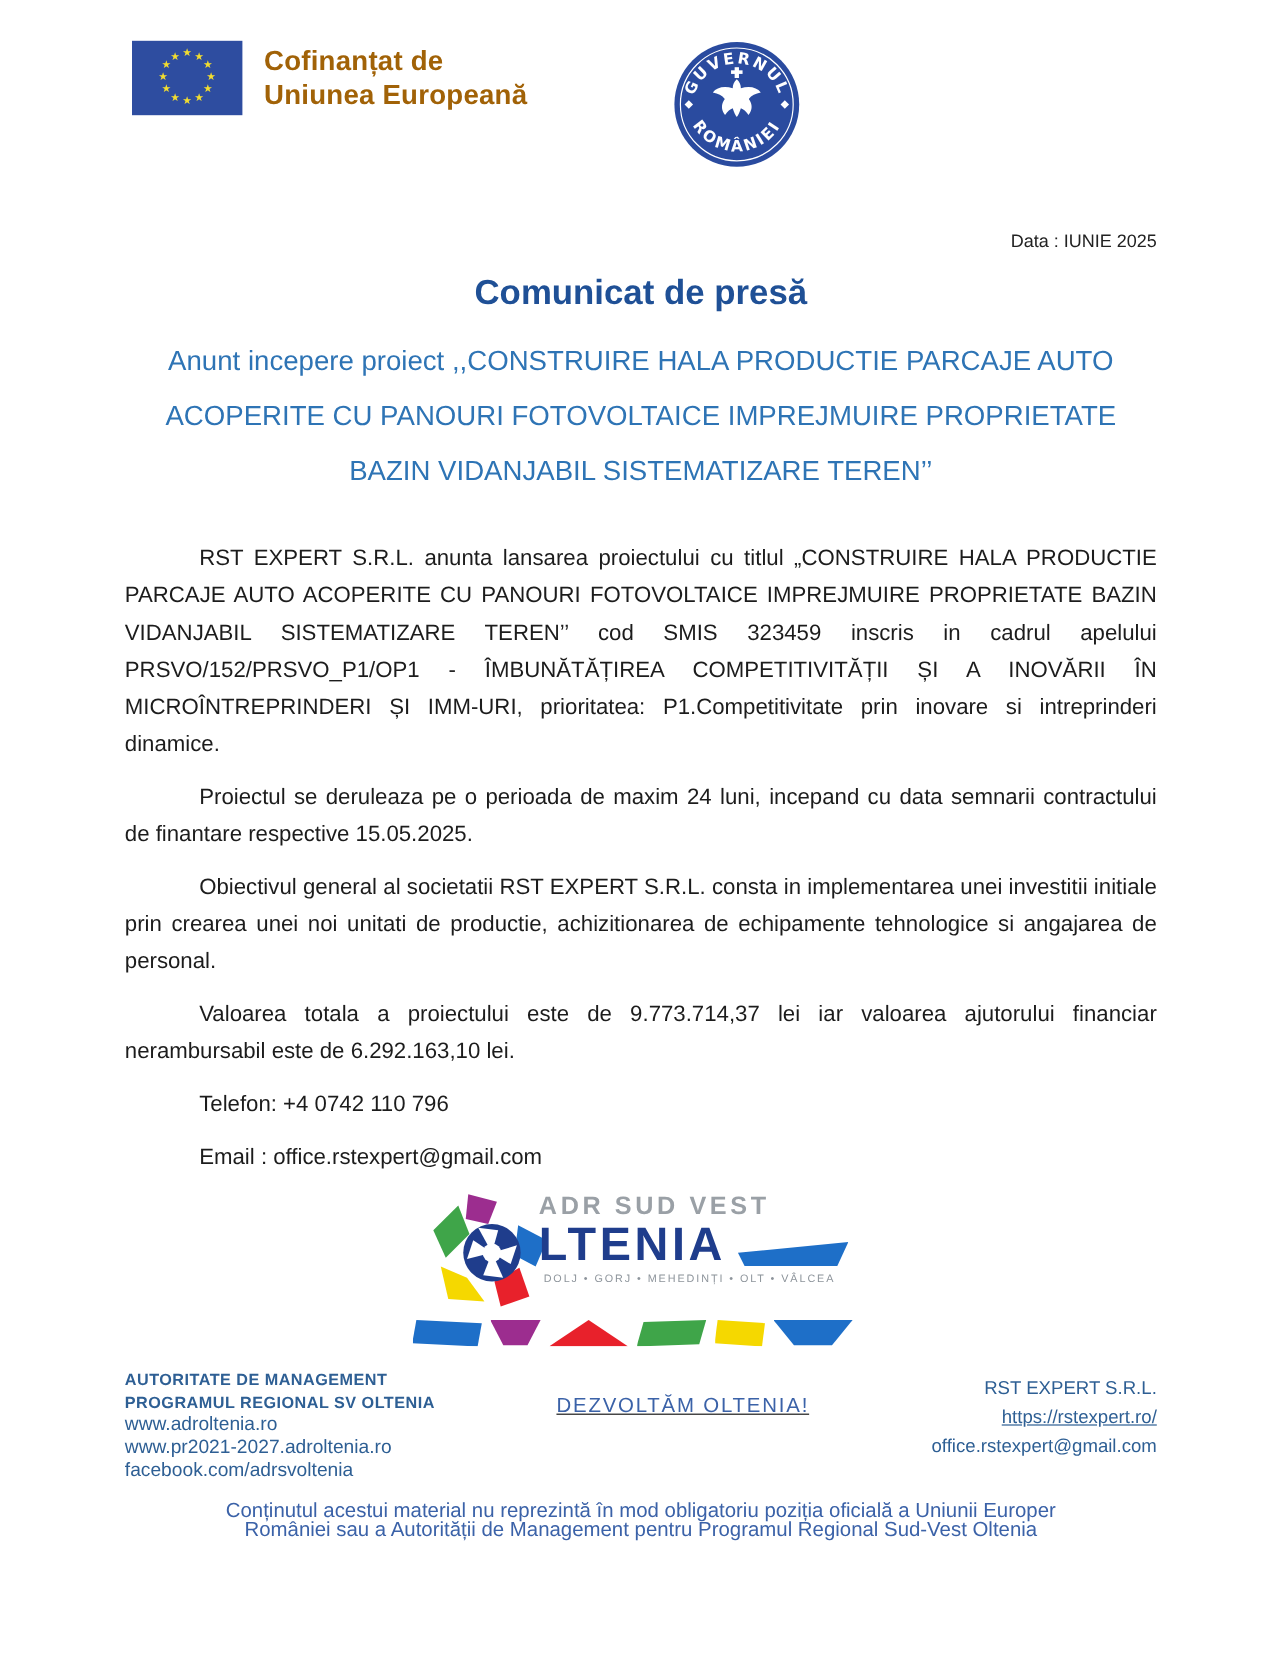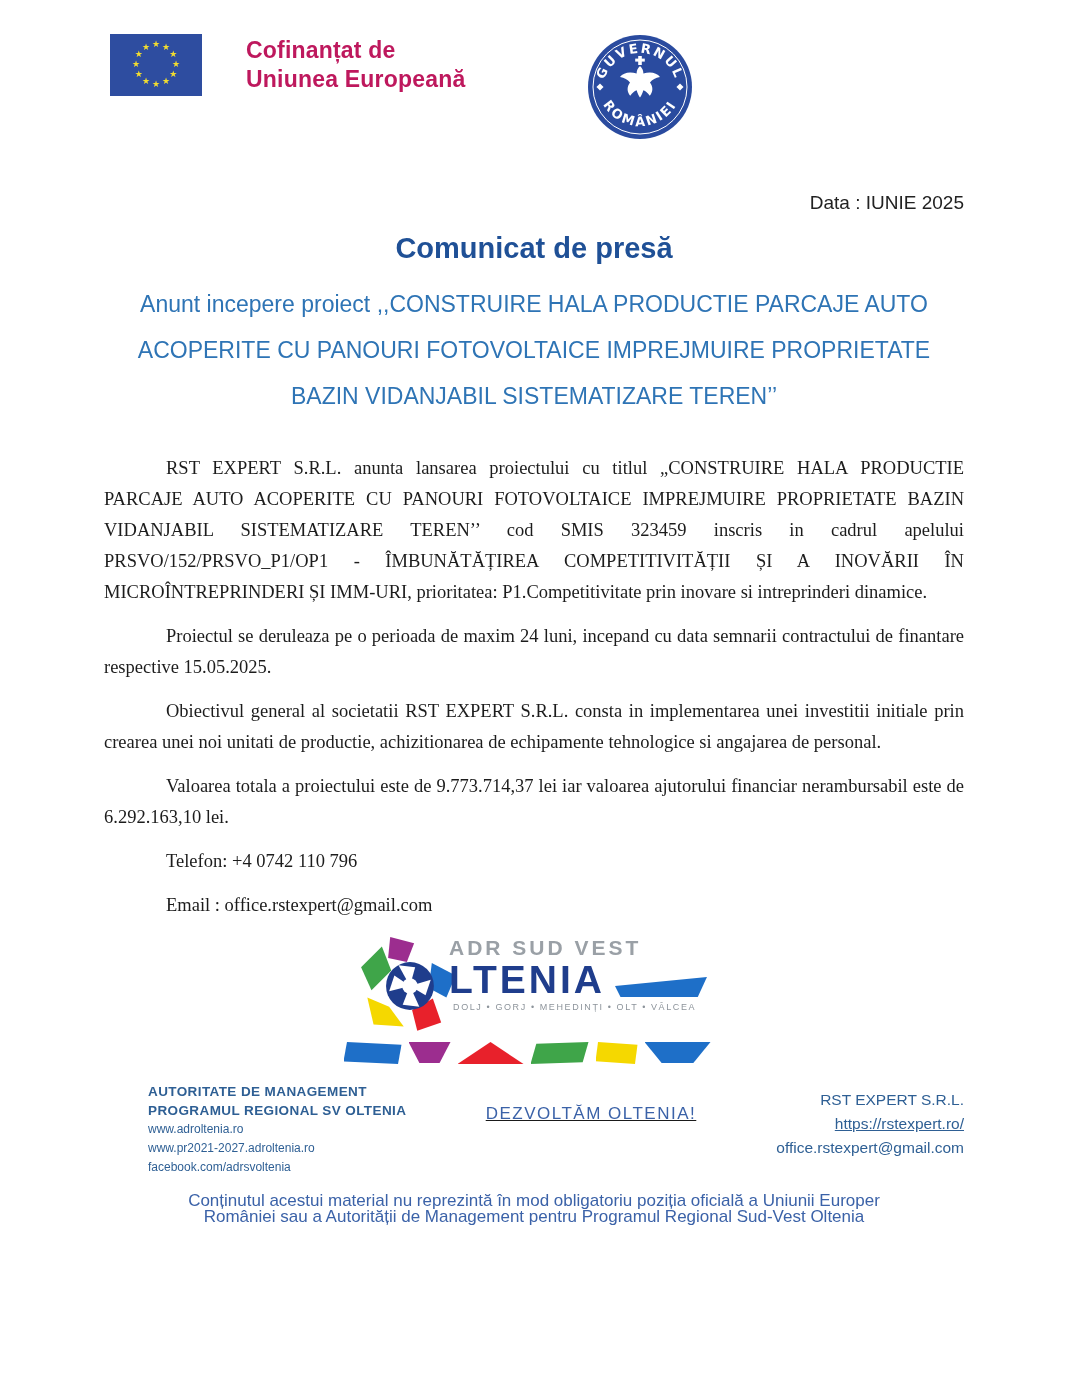--- a/index.html
+++ b/index.html
@@ -8,33 +8,33 @@
     font-family: "Liberation Sans", sans-serif;
     color: #1a1a1a;
     position: relative;
   }
   .page { width: 1068px; height: 1382px; padding: 34px 104px 0 104px; position: relative; }
 
   
   .header-row { display: flex; align-items: flex-start; }
   .eu-logo { display: flex; align-items: center; gap: 18px; margin-left: 6px; }
   .eu-flag { width: 92px; height: 62px; background: #2e4da0; position: relative; flex: 0 0 auto; }
-  .eu-label { font-size: 23px; font-weight: bold; color: #be185d; line-height: 29px; letter-spacing: .2px; margin-left: 26px; }
+  .eu-label { font-size: 23px; font-weight: bold; color: #a16207; line-height: 29px; letter-spacing: .2px; }
   .gov-seal { margin-left: 120px; margin-top: -2px; }
 
   
-  .date-row { text-align: right; margin-top: 46px; font-size: 19px; color: #222; }
+  .date-row { text-align: right; margin-top: 46px; font-size: 15px; color: #222; }
   .doc-title { text-align: center; margin-top: 18px; font-size: 29px; font-weight: bold; color: #1f5096; }
   .doc-subtitle {
     margin: 16px auto 0 auto; max-width: 880px;
     text-align: center; color: #2e74b5; font-size: 23px; line-height: 46px;
   }
 
   
-  .body-text { margin-top: 34px; font-family: Liberation Serif, serif; }
+  .body-text { margin-top: 34px; }
   .body-text p {
     font-size: 18.5px; line-height: 31px; text-align: justify;
     text-indent: 62px; margin-bottom: 13px; color: #1c1c1c;
   }
 
   
   .logos-row { display: flex; align-items: center; margin-top: 8px; margin-left: -2px; flex-direction: column; }
   .oltenia-logo { display: flex; align-items: flex-start; flex: 0 0 auto; }
   .oltenia-text { margin-left: -14px; padding-top: 2px; }
   .oltenia-line1 { color: #9aa0a6; font-size: 21px; letter-spacing: 3px; font-weight: bold; }
@@ -55,23 +55,23 @@
   .rst-stack { position: relative; width: 70px; height: 42px; }
   .rst-stack span { position: absolute; width: 52px; height: 16px; border-radius: 3px; border: 3px solid; background: #fff; }
   .rst-stack .r1 { border-color: #e8c62a; left: 14px; top: 0; }
   .rst-stack .r2 { border-color: #57b357; left: 10px; top: 7px; }
   .rst-stack .r3 { border-color: #d94a4a; left: 5px; top: 14px; }
   .rst-stack .r4 { border-color: #a03a66; left: 0; top: 21px; }
   .rst-label { font-family: "Liberation Serif", serif; font-weight: bold; font-size: 16px; color: #111; letter-spacing: 1px; }
 
   
   .footer-cols { display: flex; margin-top: 14px; align-items: flex-start; }
-  .fc-left { flex: 0 0 330px; color: #2e5f94; margin-left: 44px; }
+  .fc-left { flex: 0 0 330px; color: #2e5f94; }
   .fc-left .bold { font-weight: bold; font-size: 13.5px; letter-spacing: .4px; line-height: 19px; }
-  .fc-left .link { font-size: 12px; line-height: 19px; }
+  .fc-left .link { font-size: 16px; line-height: 19px; }
   .fc-center { flex: 1 1 auto; text-align: center; padding-top: 22px; text-decoration: underline; }
   .slogan { color: #3b62a8; font-size: 17px; letter-spacing: 1.5px; }
   .fc-right { flex: 0 0 260px; text-align: right; color: #2e5f94; font-size: 15.5px; line-height: 24px; padding-top: 6px; }
   .fc-right a, .fc-right .underline { color: #2e5f94; text-decoration: underline; cursor: pointer; }
 
   .disclaimer { margin-top: 16px; text-align: center; color: #3b62a8; font-size: 17px; line-height: 16px; }
 </style>
 </head>
 <body>
 

